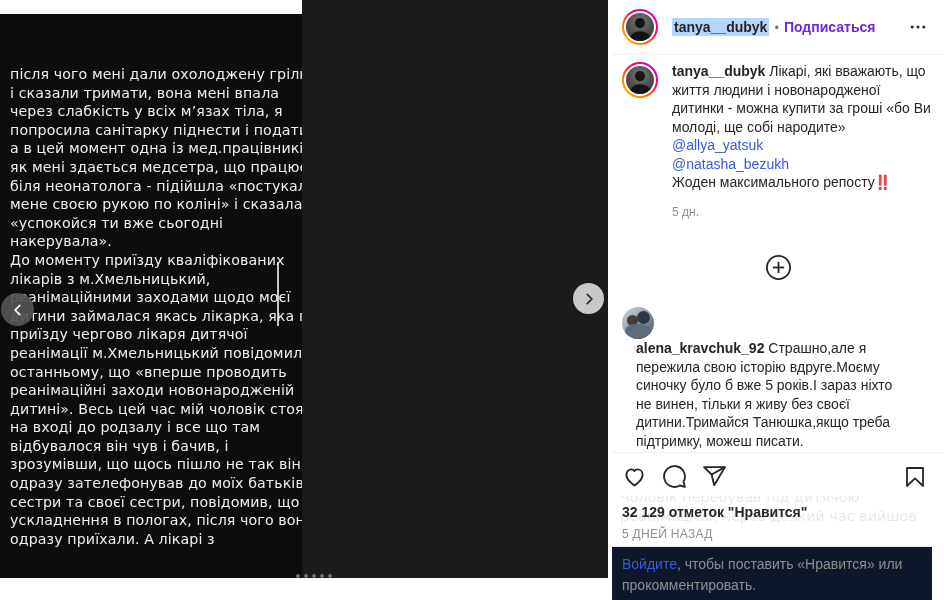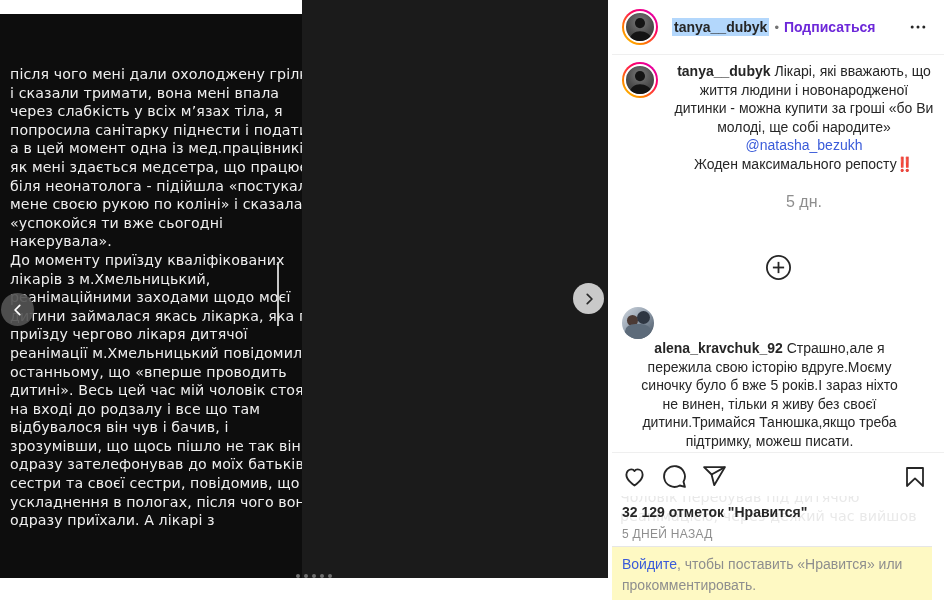--- a/index.html
+++ b/index.html
@@ -40,44 +40,44 @@
   .avatar-plain { width:32px; height:32px; border-radius:50%; flex:0 0 auto; overflow:hidden;
             background:linear-gradient(135deg,#cfd6de 0%, #97a3b1 45%, #43505e 100%); position:relative; }
   .avatar-plain i { position:absolute; border-radius:50%; }
 
   .hname { margin-left:14px; font-size:14px; font-weight:700; color:#262626; }
   .hname-sel { background:#b3d7fc; padding:1px 2px; }
   .hsep { margin:0 5px; color:#737373; font-size:13px; }
   .follow { color:#6d28d9; font-weight:700; font-size:14px; cursor:pointer; background:none; border:none; }
   .more-btn { margin-left:auto; background:none; border:none; cursor:pointer; color:#262626; display:flex; }
 
-  .comment { position:absolute; left:10px; right:8px; display:flex; align-items:flex-start;text-align:center; }
+  .comment { position:absolute; left:10px; right:8px; display:flex; align-items:flex-start; }
   .comment-1 { top:62px; }
   .comment-2 { top:307px;flex-direction:column; }
   .cbody { margin-left:14px; font-size:14px; line-height:18.5px; color:#262626; width:267px;
            word-wrap:break-word; }
   .cuser { font-weight:700; }
   .mention { color:#3a5bd9; display:block; cursor:pointer; }
   .emph { color:#ff3040; }
-  .ctime { color:#8e8e8e; font-size:16px; margin-top:20px; }
+  .ctime { color:#8e8e8e; font-size:12px; margin-top:11px; }
 
   .load-more { position:absolute; left:0; right:0; top:254px; display:flex; justify-content:center; }
   .load-more button { background:none; border:none; cursor:pointer; color:#262626; display:flex; }
 
   .divider { position:absolute; left:0; right:0; height:1px; background:#efefef; }
   .div-actions { top:452px; }
 
   .actions { position:absolute; left:10px; right:17px; top:464px; display:flex; align-items:center; gap:15px; }
   .actions button { background:none; border:none; padding:0; cursor:pointer; color:#262626; display:flex; }
   .spacer { margin-left:auto; }
 
   .likes   { position:absolute; left:10px; top:504px; font-size:14px; font-weight:700; color:#262626; }
   .timeago { position:absolute; left:10px; top:527px; font-size:12px; color:#8e8e8e; letter-spacing:.3px; }
 
-  .login { position:absolute; left:0; right:12px; top:546px; height:54px; background:#fef9c3;
+  .login { position:absolute; left:0; right:12px; top:546px; height:54px; background:#0f172a;
            border-top:1px solid #e6e6e6; padding:7px 17px 0 10px; font-size:14px; line-height:21px;
            color:#8e8e8e; }
   .login-link { color:#3a5bd9; cursor:pointer; }
 </style>
 </head>
 <body>
 
 <div class="page">
 
   <div class="media">
@@ -94,20 +94,21 @@
           <div class="mline">мене своєю рукою по коліні» і сказала</div>
           <div class="mline">«успокойся ти вже сьогодні</div>
           <div class="mline">накерувала».</div>
           <div class="mline">До моменту приїзду кваліфікованих</div>
           <div class="mline">лікарів з м.Хмельницький,</div>
           <div class="mline">реанімаційними заходами щодо моєї</div>
           <div class="mline">дитини займалася якась лікарка, яка по</div>
           <div class="mline">приїзду чергово лікаря дитячої</div>
           <div class="mline">реанімації м.Хмельницький повідомила</div>
           <div class="mline">останньому, що «вперше проводить</div>
+          <div class="mline">реанімаційні заходи новонародженій</div>
           <div class="mline">дитині».  Весь цей час мій чоловік стояв</div>
           <div class="mline">на вході до родзалу і все що там</div>
           <div class="mline">відбувалося він чув і бачив, і</div>
           <div class="mline">зрозумівши, що щось пішло не так він</div>
           <div class="mline">одразу зателефонував до моїх батьків,</div>
           <div class="mline">сестри та своєї сестри, повідомив, що є</div>
           <div class="mline">ускладнення в пологах, після чого вони</div>
           <div class="mline">одразу приїхали. А лікарі з</div>
         </div>
     </div>
@@ -194,21 +195,21 @@
             <circle cx="18" cy="13" r="6.5" fill="#141414"></circle>
             <path d="M4 36c1.5-9 7.5-12.5 14-12.5S32.5 27 34 36Z" fill="#141414"></path>
           </svg>
         </div>
       </div>
       <div class="cbody">
         <span class="cuser">tanya__dubyk</span>
         <span>Лікарі, які вважають, що життя людини і новонародженої дитинки - можна купити за гроші «бо Ви молоді, ще собі народите»</span>
         <span>
           
-        <span class="mention">@natasha_bezukh</span></span>
+        <span class="mention">@allya_yatsuk</span><span class="mention">@natasha_bezukh</span></span>
         <span>Жоден максимального репосту</span><span class="emph">‼️</span>
         <div class="ctime">5 дн.</div>
       </div>
     </div>
 
     <div class="load-more">
       <button>
         <svg width="27" height="27" viewBox="0 0 24 24">
           <circle cx="12" cy="12" r="10.3" fill="none" stroke="currentColor" stroke-width="1.6"></circle>
           <line x1="12" y1="7" x2="12" y2="17" stroke="currentColor" stroke-width="1.6"></line>

